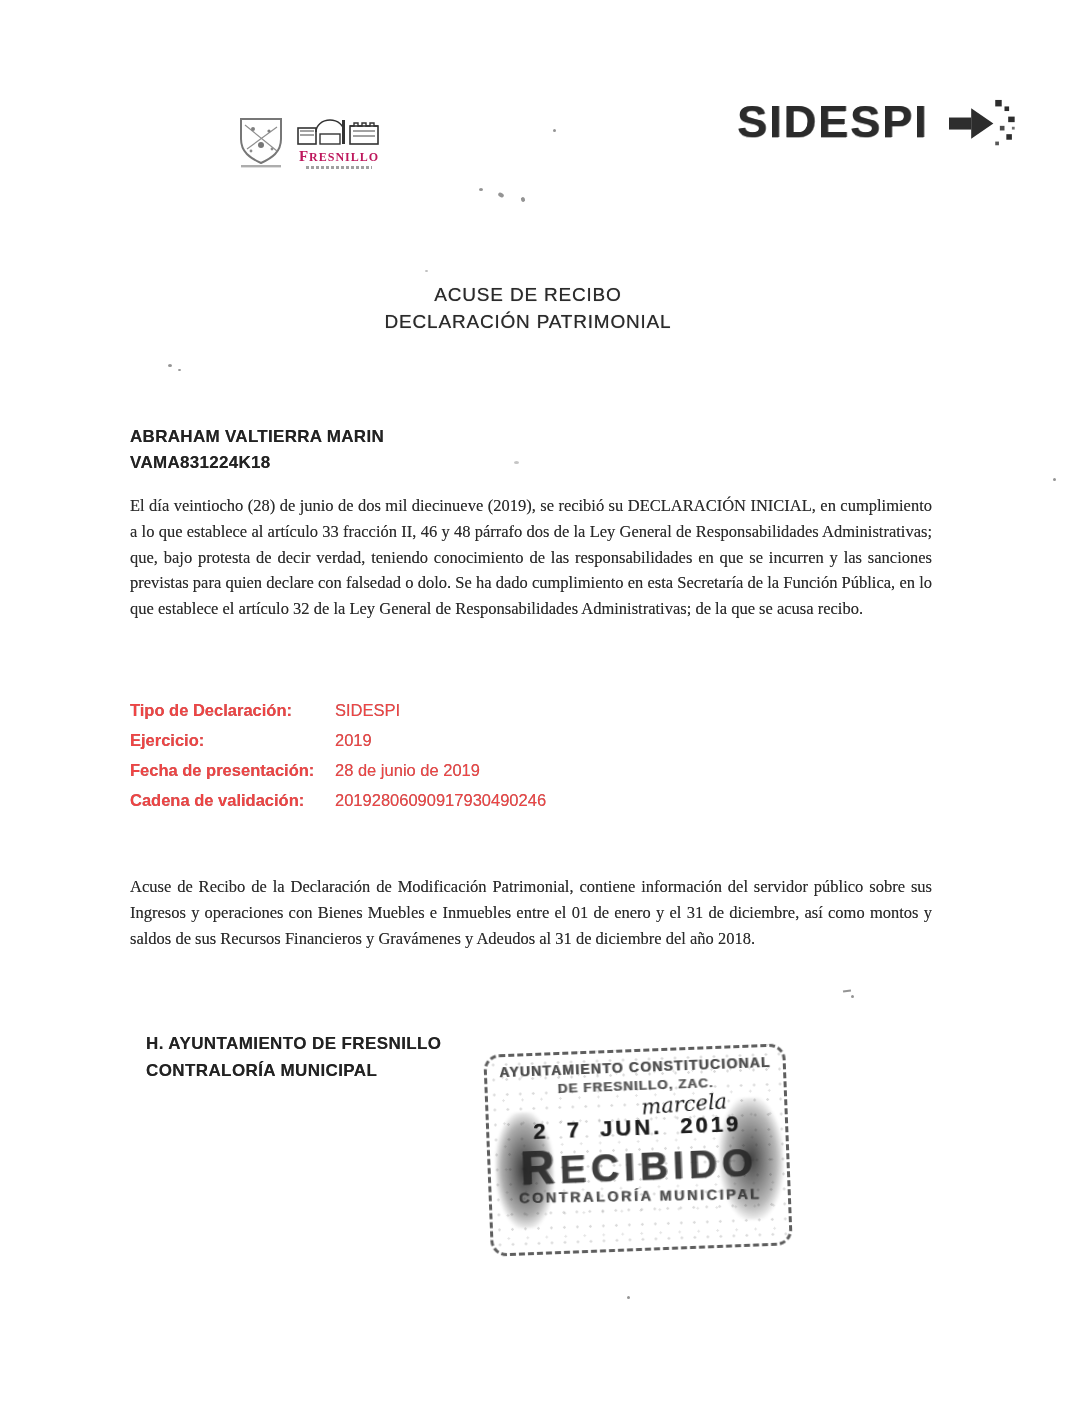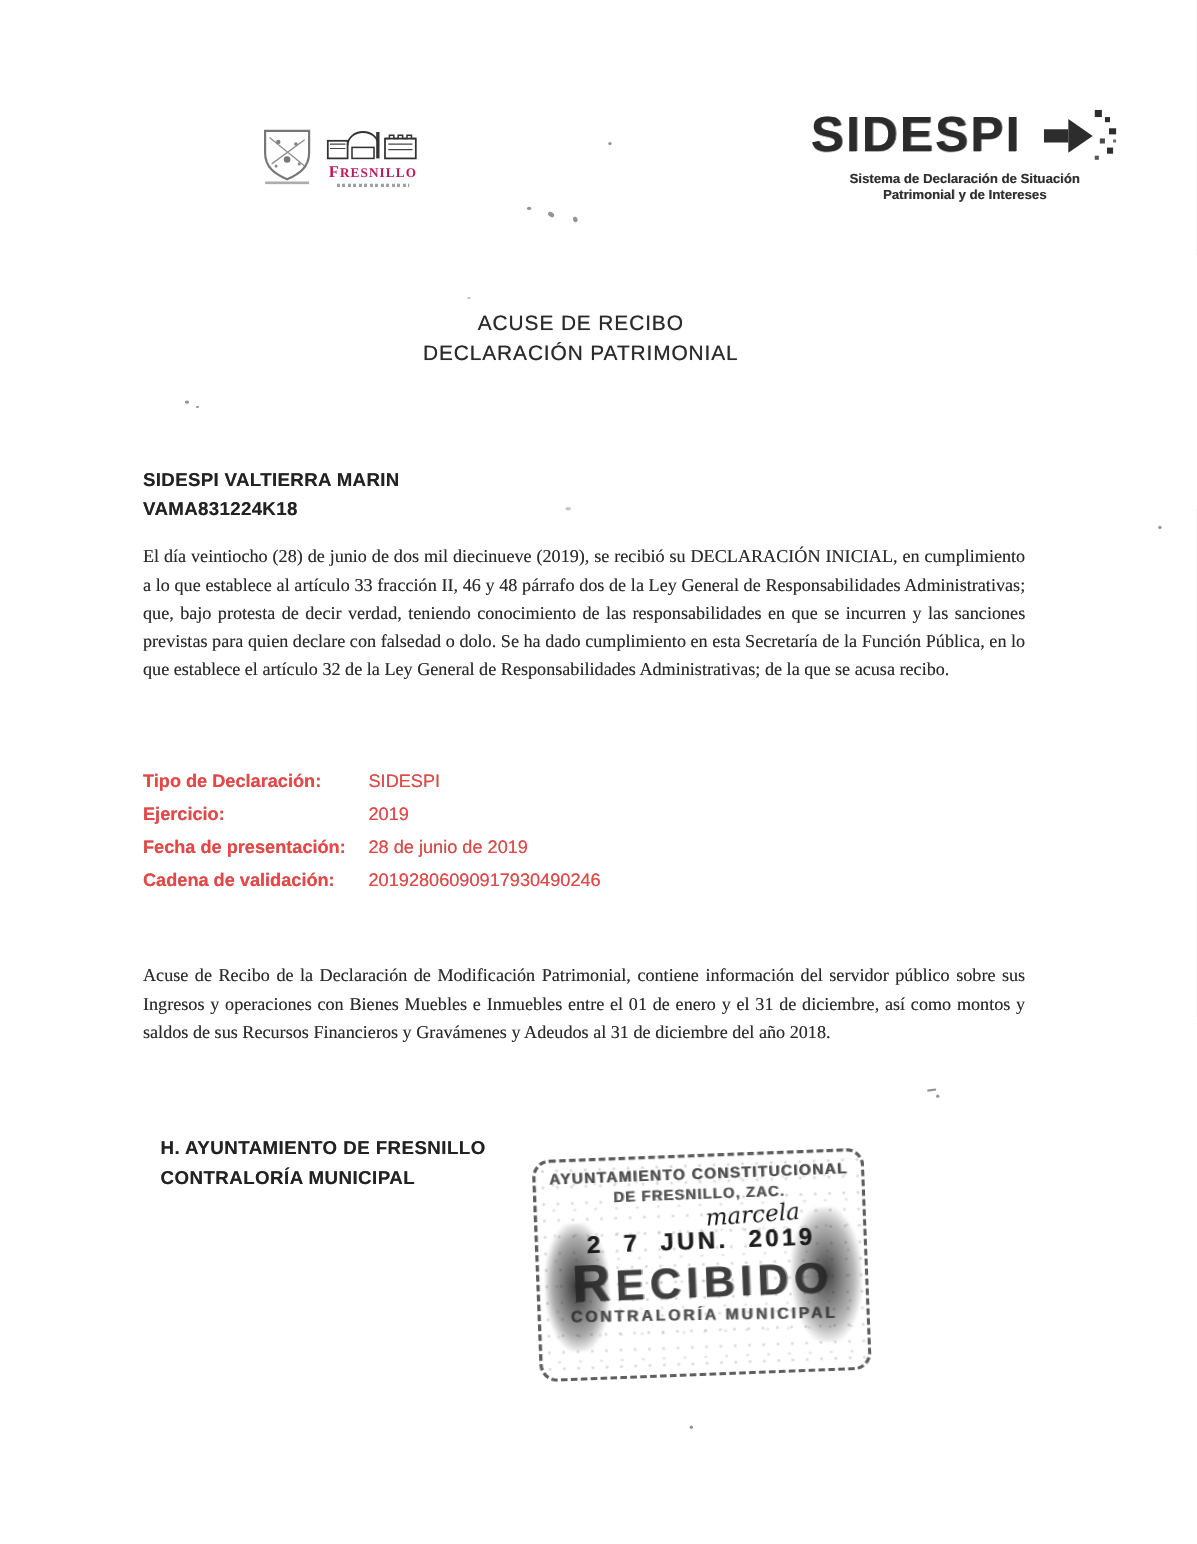--- a/index.html
+++ b/index.html
@@ -134,33 +134,29 @@
         <polygon points="24,11 48,27.5 24,44" fill="#2d2d2d"></polygon>
         <rect x="50" y="2" width="7" height="7" fill="#2d2d2d"></rect>
         <rect x="60" y="9" width="5" height="5" fill="#2d2d2d"></rect>
         <rect x="64" y="20" width="7" height="6" fill="#2d2d2d"></rect>
         <rect x="55" y="30" width="5" height="5" fill="#2d2d2d" opacity="0.85"></rect>
         <rect x="62" y="39" width="6" height="6" fill="#2d2d2d"></rect>
         <rect x="50" y="47" width="4" height="4" fill="#2d2d2d" opacity="0.8"></rect>
         <rect x="68" y="31" width="3" height="3" fill="#2d2d2d" opacity="0.7"></rect>
       </svg>
     </div>
-    <div class="sidespi-sub">
-      <div>Sistema de Declaración de Situación</div>
-      <div>Patrimonial y de Intereses</div>
-    </div>
   </div>
 
   <div class="abs doc-title">
     <div>ACUSE DE RECIBO</div>
     <div>DECLARACIÓN PATRIMONIAL</div>
   </div>
 
   <div class="abs declarant">
-    <div>SIDESPI VALTIERRA MARIN</div>
+    <div>ABRAHAM VALTIERRA MARIN</div>
     <div>VAMA831224K18</div>
   </div>
 
   <p class="para para1">El día veintiocho (28) de junio de dos mil diecinueve (2019), se recibió su DECLARACIÓN INICIAL, en cumplimiento a lo que establece al artículo 33 fracción II, 46 y 48 párrafo dos de la Ley General de Responsabilidades Administrativas; que, bajo protesta de decir verdad, teniendo conocimiento de las responsabilidades en que se incurren y las sanciones previstas para quien declare con falsedad o dolo. Se ha dado cumplimiento en esta Secretaría de la Función Pública, en lo que establece el artículo 32 de la Ley General de Responsabilidades Administrativas; de la que se acusa recibo.</p>
 
   <div class="abs details">
     <div class="detail-row">
       <span class="detail-label">Tipo de Declaración:</span>
       <span class="detail-value">SIDESPI</span>
     </div>

